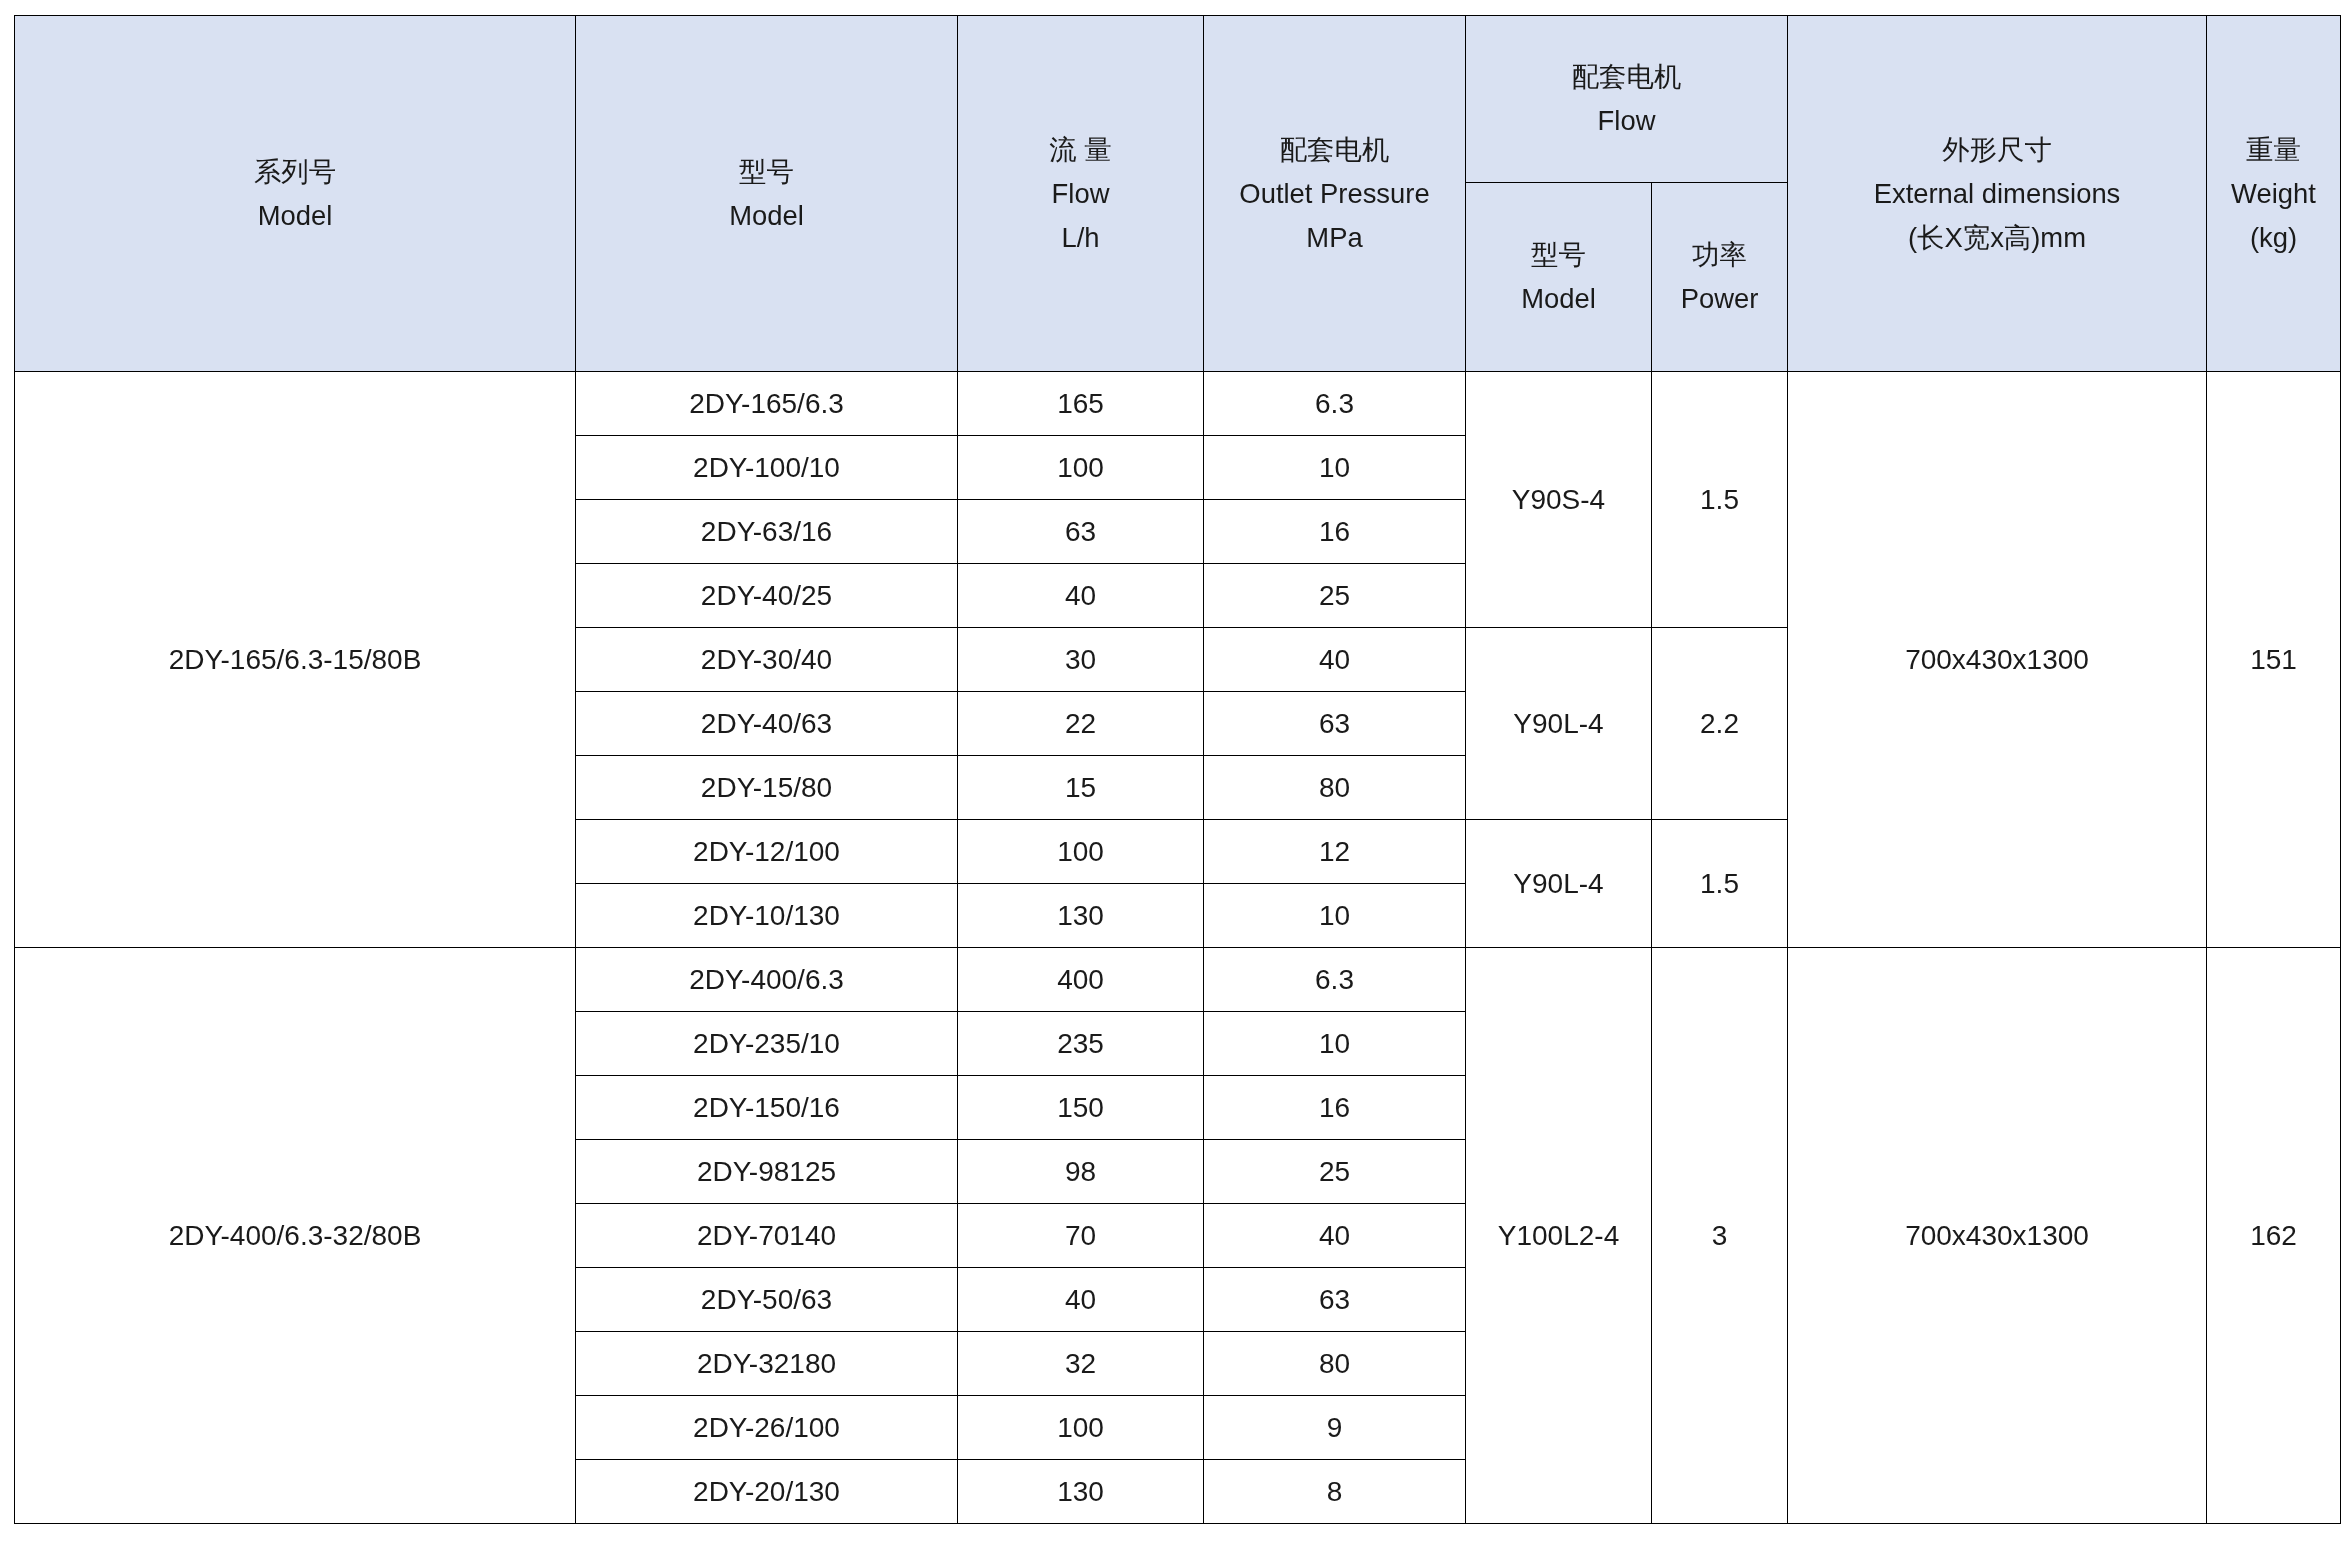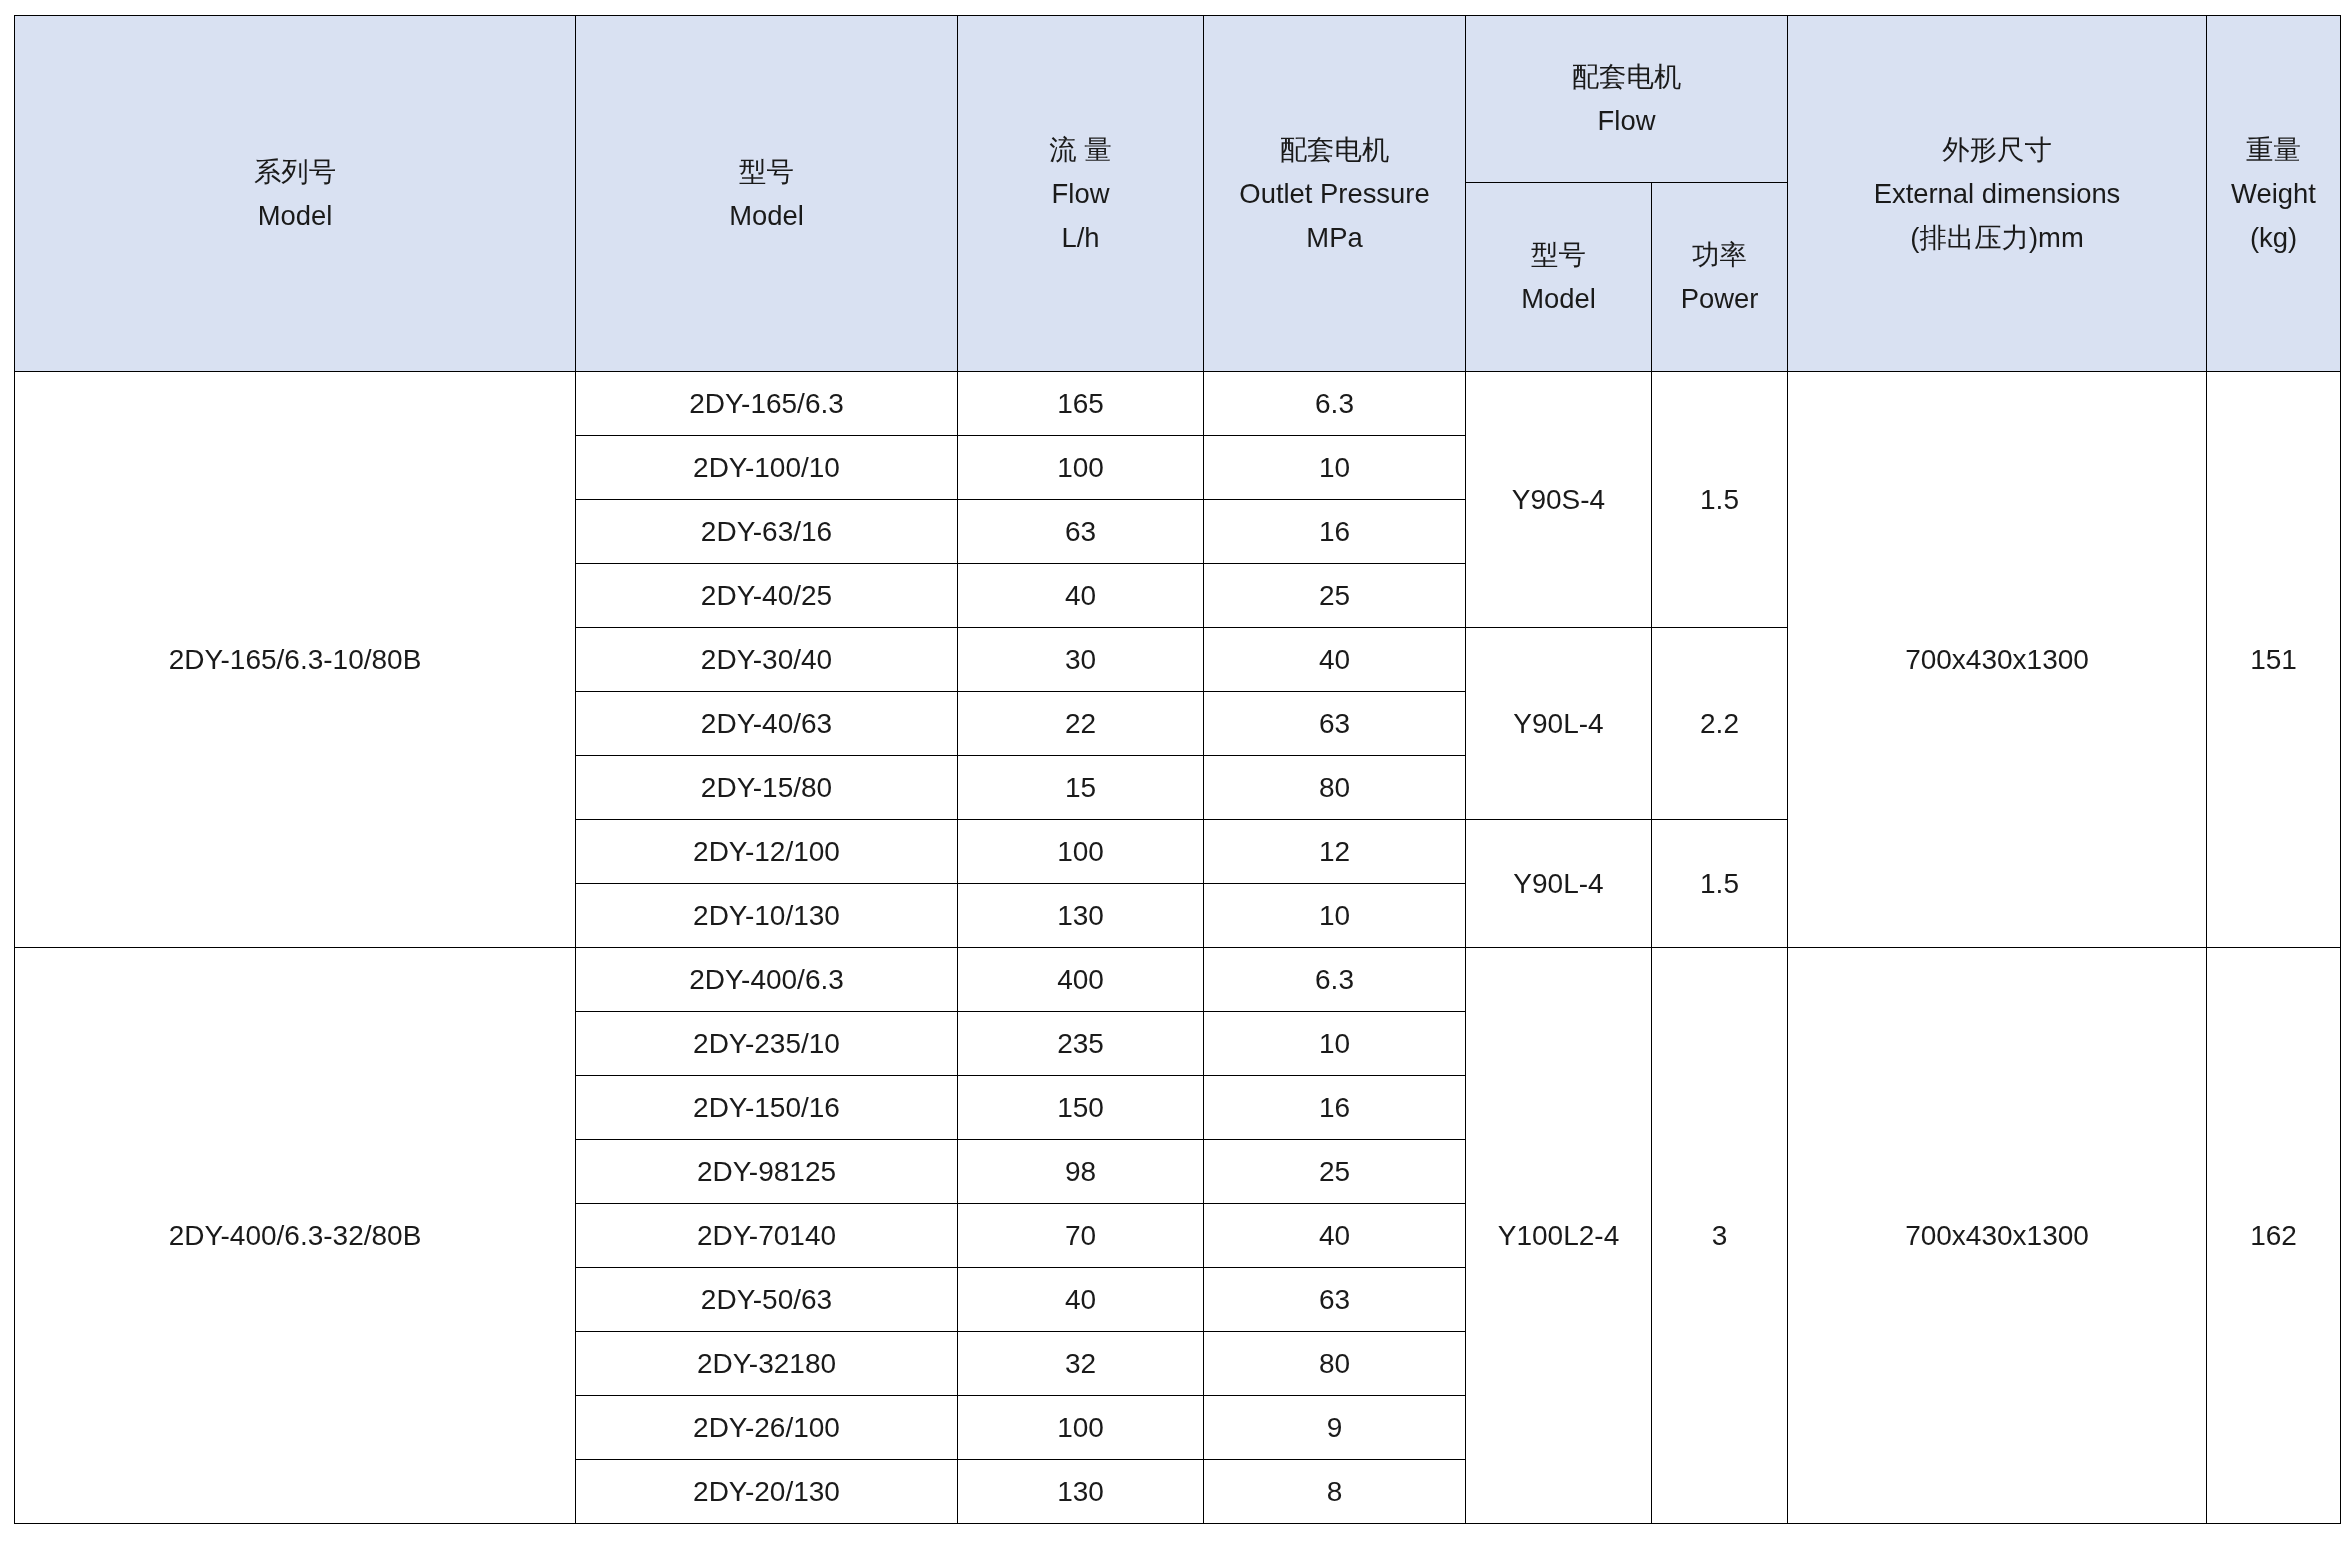--- a/index.html
+++ b/index.html
@@ -65,41 +65,41 @@
       <div class="hline">Outlet Pressure</div>
       <div class="hline">MPa</div>
     </td>
     <td class="hd" colspan="2">
       <div class="hline">配套电机</div>
       <div class="hline">Flow</div>
     </td>
     <td class="hd" rowspan="2">
       <div class="hline">外形尺寸</div>
       <div class="hline">External dimensions</div>
-      <div class="hline">(排出压力)mm</div>
+      <div class="hline">(长X宽x高)mm</div>
     </td>
     <td class="hd" rowspan="2">
       <div class="hline">重量</div>
       <div class="hline">Weight</div>
       <div class="hline">(kg)</div>
     </td>
   </tr>
   <tr style="height:189px">
     <td class="hd">
       <div class="hline">型号</div>
       <div class="hline">Model</div>
     </td>
     <td class="hd">
       <div class="hline">功率</div>
       <div class="hline">Power</div>
     </td>
   </tr>
 
   <tr style="height:64px">
-    <td class="dcell" rowspan="9">2DY-165/6.3-10/80B</td>
+    <td class="dcell" rowspan="9">2DY-165/6.3-15/80B</td>
     <td class="dcell">2DY-165/6.3</td>
     <td class="dcell">165</td>
     <td class="dcell">6.3</td>
     <td class="dcell" rowspan="4">Y90S-4</td>
     <td class="dcell" rowspan="4">1.5</td>
     <td class="dcell" rowspan="9">700x430x1300</td>
     <td class="dcell" rowspan="9">151</td>
   </tr>
   <tr style="height:64px">
     <td class="dcell">2DY-100/10</td>

